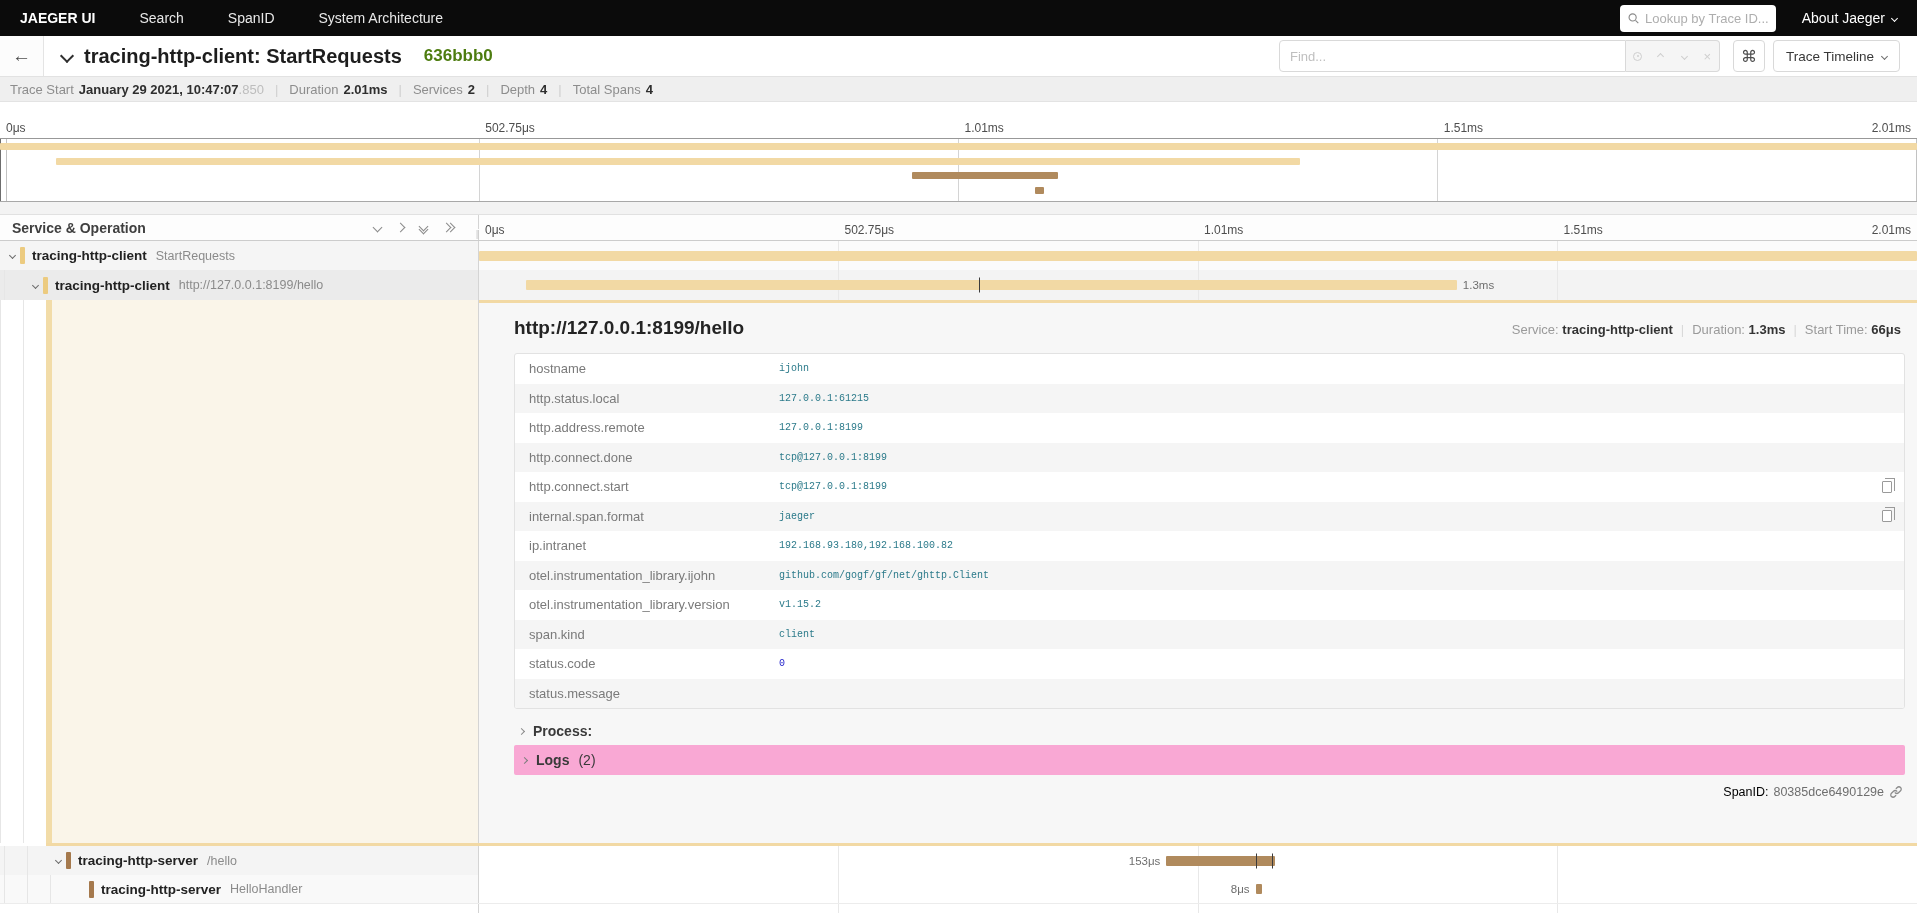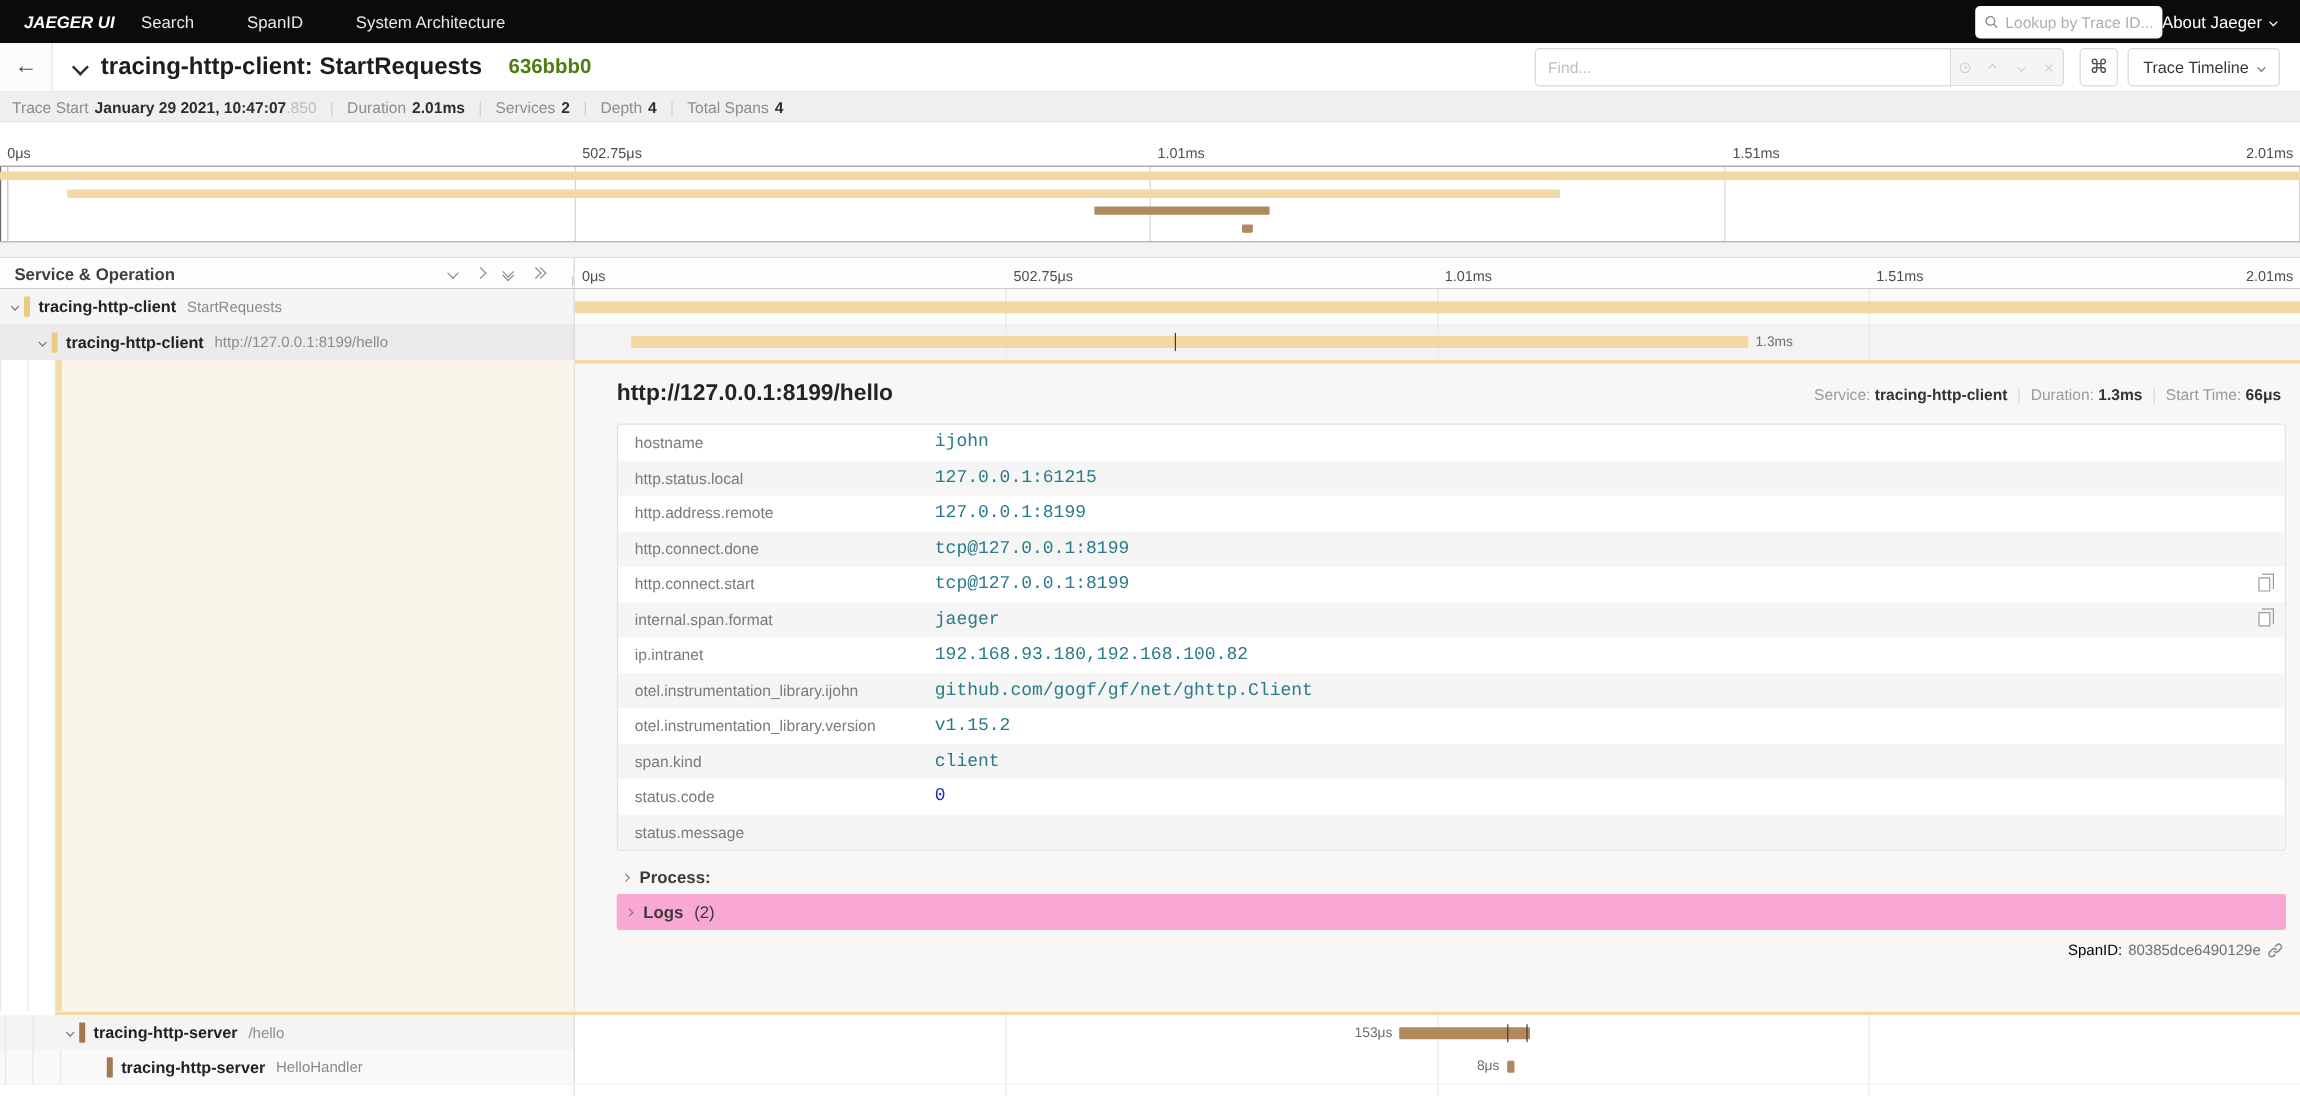--- a/index.html
+++ b/index.html
@@ -2,24 +2,24 @@
 <html><head>
 <meta charset="utf-8">
 <style>
   * { box-sizing: border-box; margin: 0; padding: 0; }
   html,body { width: 1917px; height: 913px; overflow: hidden; }
   body { font-family: "Liberation Sans", sans-serif; background: #fff; color: #333; }
   .app { width: 1917px; height: 913px; display: flex; flex-direction: column; overflow: hidden; }
 
   
   .topnav { height: 36px; background: #0b0b0b; display: flex; align-items: center; padding: 0 20px; flex: none; }
-  .brand { color: #fff; font-weight: bold; font-size: 14px; margin-right: 22px; cursor: pointer; font-style: italic; }
+  .brand { color: #fff; font-weight: bold; font-size: 14px; margin-right: 44px; cursor: pointer; }
   .nav-links { display: flex; gap: 44px; }
   .nav-links a { color: #e8e8e8; font-size: 14px; text-decoration: none; cursor: pointer; }
-  .nav-right { margin-left: auto; display: flex; align-items: center; }
+  .nav-right { margin-left: auto; display: flex; align-items: center; gap: 26px; }
   .lookup { width: 156px; height: 27px; background: #fff; border-radius: 4px; display: flex; align-items: center; padding: 0 8px; gap: 6px; }
   .lookup input { border: none; outline: none; width: 100%; font-size: 13px; font-family: "Liberation Sans", sans-serif; color: #333; background: transparent; }
   .lookup input::placeholder { color: #aeaeae; }
   .about { color: #fff; font-size: 14px; display: flex; align-items: center; gap: 7px; cursor: pointer; }
 
   
   .chev { display: inline-block; width: 7px; height: 7px; border-right: 1.6px solid currentColor; border-bottom: 1.6px solid currentColor; transform: rotate(45deg); }
   .chev.right { transform: rotate(-45deg); }
   .chev.up { transform: rotate(225deg); }
   .chev.sm { width: 5px; height: 5px; }
@@ -107,21 +107,21 @@
   .d-meta { margin-left: auto; font-size: 13px; color: #9a9a9a; white-space: nowrap; }
   .d-meta b { color: #333; font-weight: bold; }
   .d-meta .sep { color: #d8d8d8; margin: 0 8px; }
   .sec-head { display: flex; align-items: center; gap: 9px; margin: 8px 0 0 40px; height: 24px; font-size: 14px; color: #3a3a3a; cursor: pointer; }
   .sec-head .chev { color: #8b8b8b; }
   .sec-head b { font-weight: bold; }
   .tags-table { margin: 2px 12px 0 35px; border: 1px solid #e2e2e2; border-radius: 3px; background: #fff; overflow: hidden; }
   .tag-row { height: 29.5px; display: flex; align-items: center; padding-left: 14px; }
   .tag-row.alt { background: #f5f5f5; }
   .tag-key { width: 250px; flex: none; font-size: 13px; color: #7a7a7a; }
-  .tag-val { font-family: "Liberation Mono", monospace; font-size: 15px; color: #2b7a8a; }
+  .tag-val { font-family: "Liberation Mono", monospace; font-size: 10px; color: #2b7a8a; }
   .tag-val.num { color: #2525cc; }
   .copy-icon { margin-left: auto; margin-right: 12px; position: relative; width: 10px; height: 12px; border: 1px solid #9a9a9a; border-radius: 1px; background: #fff; cursor: pointer; flex: none; }
   .copy-icon::before { content: ""; position: absolute; top: -4px; left: 2px; width: 9px; height: 12px; border-top: 1px solid #9a9a9a; border-right: 1px solid #9a9a9a; }
   .proc-head { margin-top: 10px; }
   .logs-bar { margin: 2px 12px 0 35px; height: 30px; background: #f9a8d4; border-radius: 2px; display: flex; align-items: center; gap: 9px; padding-left: 8px; font-size: 14px; color: #3a3a3a; cursor: pointer; }
   .logs-bar .chev { color: #7e7e7e; }
   .spanid-row { margin: 6px 14px 0 0; height: 22px; display: flex; align-items: center; justify-content: flex-end; gap: 5px; font-size: 12.5px; }
   .spanid-lbl { color: #000000; }
   .spanid-val { color: #6e6e6e; }
   .link-icon { cursor: pointer; display: flex; }

